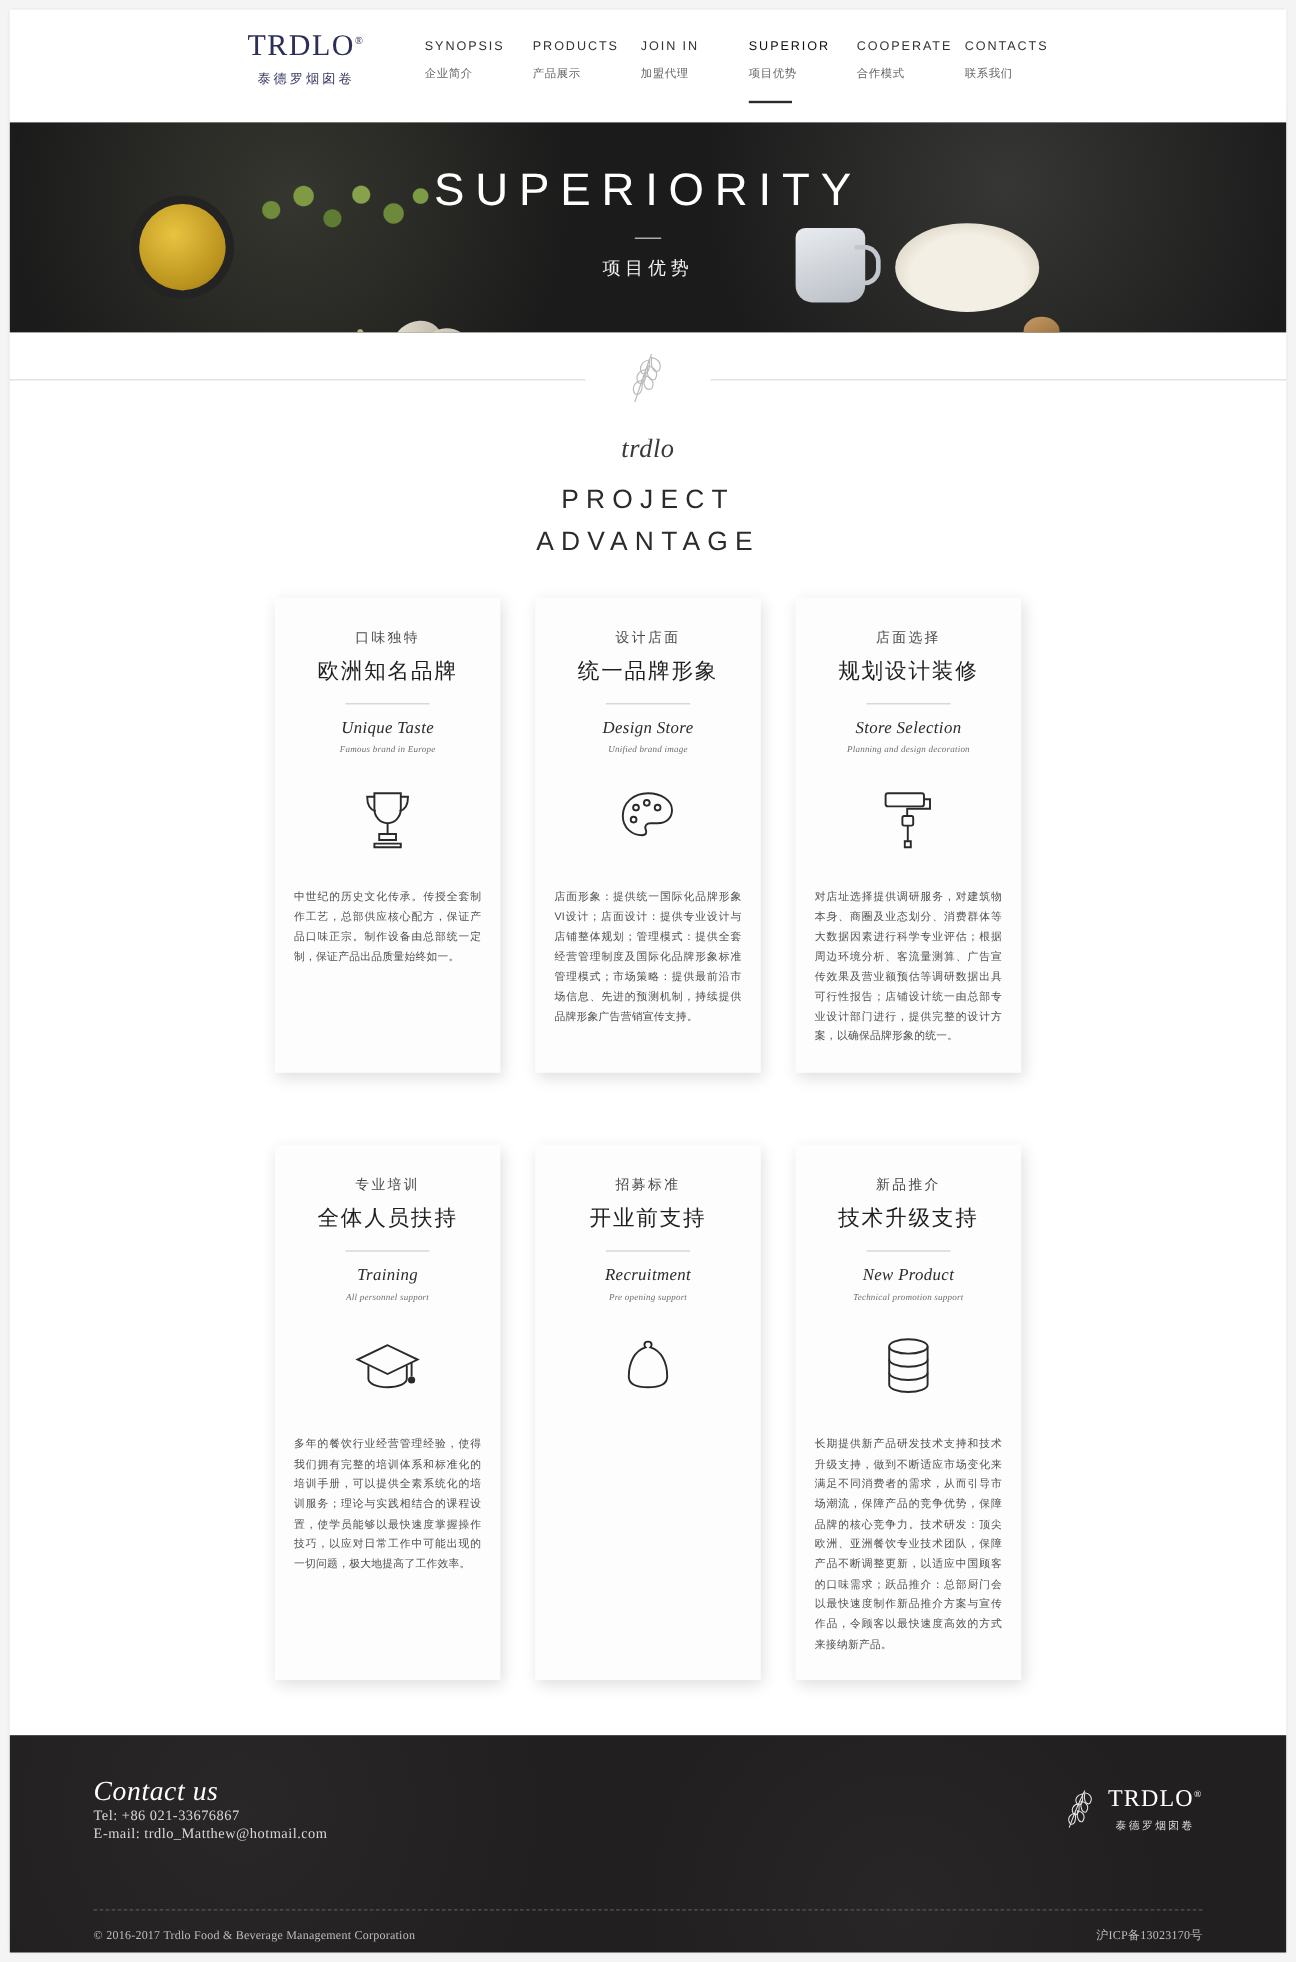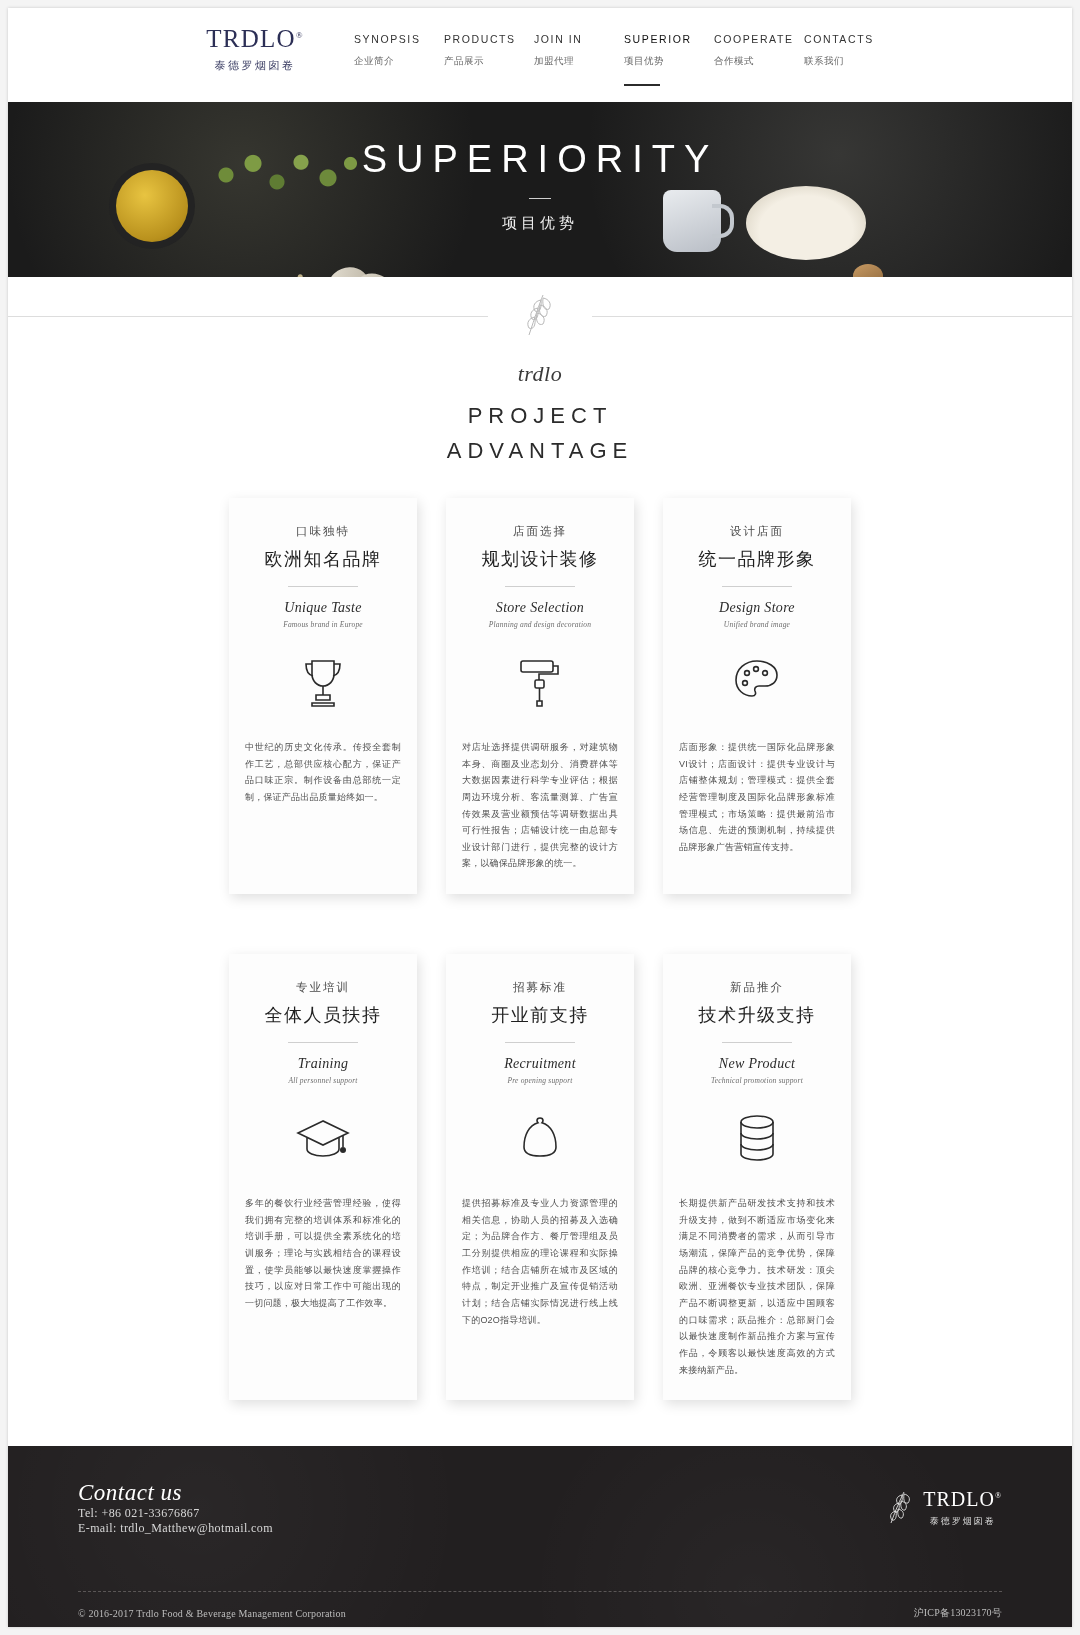--- a/index.html
+++ b/index.html
@@ -470,55 +470,55 @@
             <path d="M40 11h6c0 7-3 11-7 12"></path>
             <path d="M29 33v9"></path>
             <path d="M22 42h14v5H22z"></path>
             <path d="M18 50h22v3H18z"></path>
           </svg>
         </div>
         <div class="card-body">中世纪的历史文化传承。传授全套制作工艺，总部供应核心配方，保证产品口味正宗。制作设备由总部统一定制，保证产品出品质量始终如一。</div>
       </div>
 
       <div class="card">
+        <div class="card-cn-small">设计店面</div>
+        <div class="card-cn-big">统一品牌形象</div>
+        <div class="card-rule"></div>
+        <div class="card-en">Design Store</div>
+        <div class="card-en-sub">Unified brand image</div>
+        <div class="card-icon">
+          <svg width="58" height="58" viewBox="0 0 58 58" fill="none" stroke="#2a2a2a" stroke-width="1.6">
+            <path d="M29 8C17 8 8 16 8 27c0 10 8 16 16 16 4 0 4-3 3-5-1-3 1-5 4-5h6c7 0 12-4 12-11C49 14 40 8 29 8Z"></path>
+            <circle cx="19" cy="20" r="2.4"></circle>
+            <circle cx="28" cy="16" r="2.4"></circle>
+            <circle cx="37" cy="20" r="2.4"></circle>
+            <circle cx="17" cy="30" r="2.4"></circle>
+          </svg>
+        </div>
+        <div class="card-body">店面形象：提供统一国际化品牌形象VI设计；店面设计：提供专业设计与店铺整体规划；管理模式：提供全套经营管理制度及国际化品牌形象标准管理模式；市场策略：提供最前沿市场信息、先进的预测机制，持续提供品牌形象广告营销宣传支持。</div>
+      </div>
+
+      <div class="card">
         <div class="card-cn-small">店面选择</div>
         <div class="card-cn-big">规划设计装修</div>
         <div class="card-rule"></div>
         <div class="card-en">Store Selection</div>
         <div class="card-en-sub">Planning and design decoration</div>
         <div class="card-icon">
           <svg width="58" height="58" viewBox="0 0 58 58" fill="none" stroke="#2a2a2a" stroke-width="1.6">
             <rect x="10" y="8" width="32" height="11" rx="2"></rect>
             <path d="M42 13h5v8H28v6"></path>
             <rect x="24" y="27" width="9" height="8" rx="1.5"></rect>
             <path d="M28.5 35v13"></path>
             <path d="M26 48h5v5h-5z"></path>
           </svg>
         </div>
         <div class="card-body">对店址选择提供调研服务，对建筑物本身、商圈及业态划分、消费群体等大数据因素进行科学专业评估；根据周边环境分析、客流量测算、广告宣传效果及营业额预估等调研数据出具可行性报告；店铺设计统一由总部专业设计部门进行，提供完整的设计方案，以确保品牌形象的统一。</div>
       </div>
 
-      <div class="card">
-        <div class="card-cn-small">设计店面</div>
-        <div class="card-cn-big">统一品牌形象</div>
-        <div class="card-rule"></div>
-        <div class="card-en">Design Store</div>
-        <div class="card-en-sub">Unified brand image</div>
-        <div class="card-icon">
-          <svg width="58" height="58" viewBox="0 0 58 58" fill="none" stroke="#2a2a2a" stroke-width="1.6">
-            <path d="M29 8C17 8 8 16 8 27c0 10 8 16 16 16 4 0 4-3 3-5-1-3 1-5 4-5h6c7 0 12-4 12-11C49 14 40 8 29 8Z"></path>
-            <circle cx="19" cy="20" r="2.4"></circle>
-            <circle cx="28" cy="16" r="2.4"></circle>
-            <circle cx="37" cy="20" r="2.4"></circle>
-            <circle cx="17" cy="30" r="2.4"></circle>
-          </svg>
-        </div>
-        <div class="card-body">店面形象：提供统一国际化品牌形象VI设计；店面设计：提供专业设计与店铺整体规划；管理模式：提供全套经营管理制度及国际化品牌形象标准管理模式；市场策略：提供最前沿市场信息、先进的预测机制，持续提供品牌形象广告营销宣传支持。</div>
-      </div>
-
     </div>
 
     <div class="cards row2">
 
       <div class="card">
         <div class="card-cn-small">专业培训</div>
         <div class="card-cn-big">全体人员扶持</div>
         <div class="card-rule"></div>
         <div class="card-en">Training</div>
         <div class="card-en-sub">All personnel support</div>
@@ -537,21 +537,20 @@
         <div class="card-cn-small">招募标准</div>
         <div class="card-cn-big">开业前支持</div>
         <div class="card-rule"></div>
         <div class="card-en">Recruitment</div>
         <div class="card-en-sub">Pre opening support</div>
         <div class="card-icon">
           <svg width="58" height="58" viewBox="0 0 58 58" fill="none" stroke="#2a2a2a" stroke-width="1.6">
             <path d="M29 9c-1.8 0-3 1.2-3 2.6 0 1 .4 1.6 1 2.2C18 16.5 13 26 13 38c0 5 3 9 16 9s16-4 16-9c0-12-5-21.5-14-24.2.6-.6 1-1.2 1-2.2C32 10.2 30.8 9 29 9Z"></path>
           </svg>
         </div>
-        <div class="card-body">提供招募标准及专业人力资源管理的相关信息，协助人员的招募及入选确定；为品牌合作方、餐厅管理组及员工分别提供相应的理论课程和实际操作培训；结合店铺所在城市及区域的特点，制定开业推广及宣传促销活动计划；结合店铺实际情况进行线上线下的O2O指导培训。</div>
       </div>
 
       <div class="card">
         <div class="card-cn-small">新品推介</div>
         <div class="card-cn-big">技术升级支持</div>
         <div class="card-rule"></div>
         <div class="card-en">New Product</div>
         <div class="card-en-sub">Technical promotion support</div>
         <div class="card-icon">
           <svg width="58" height="58" viewBox="0 0 58 58" fill="none" stroke="#2a2a2a" stroke-width="1.6">

